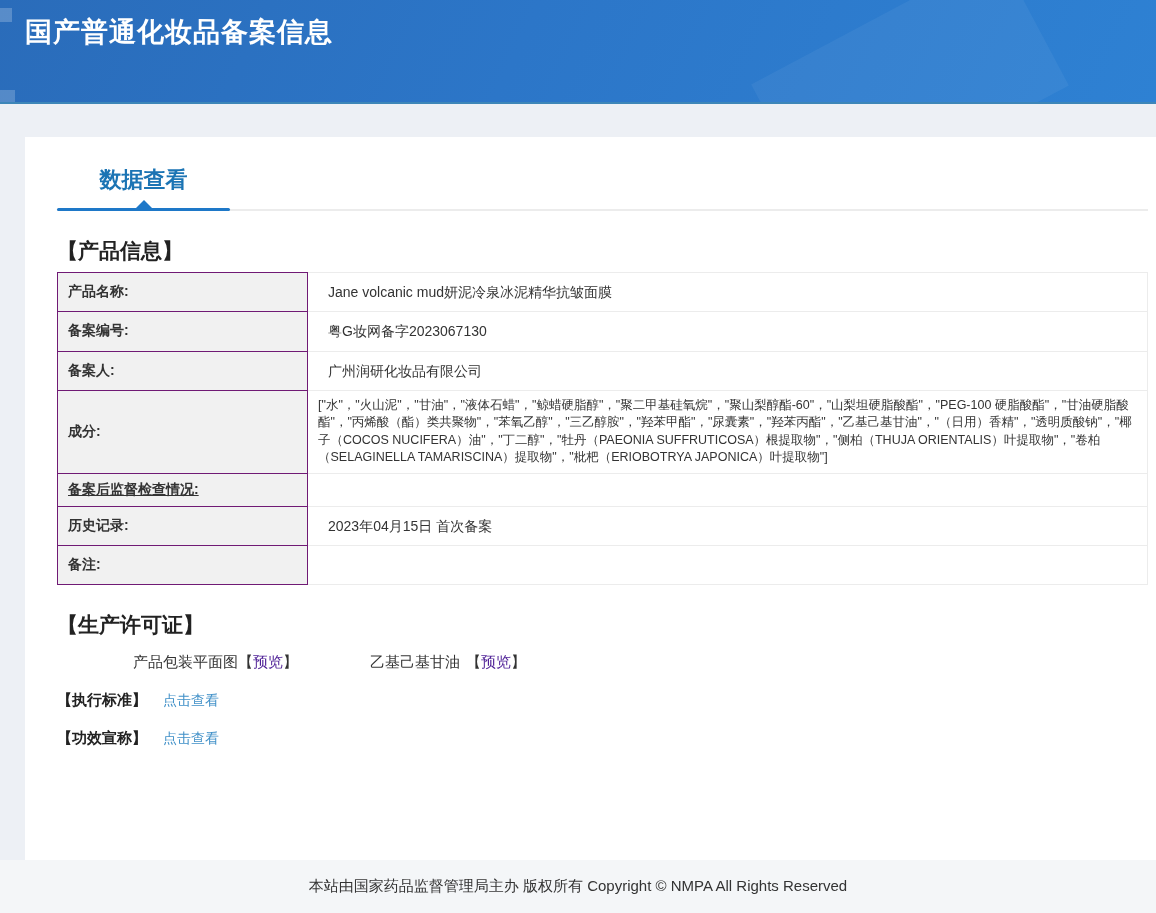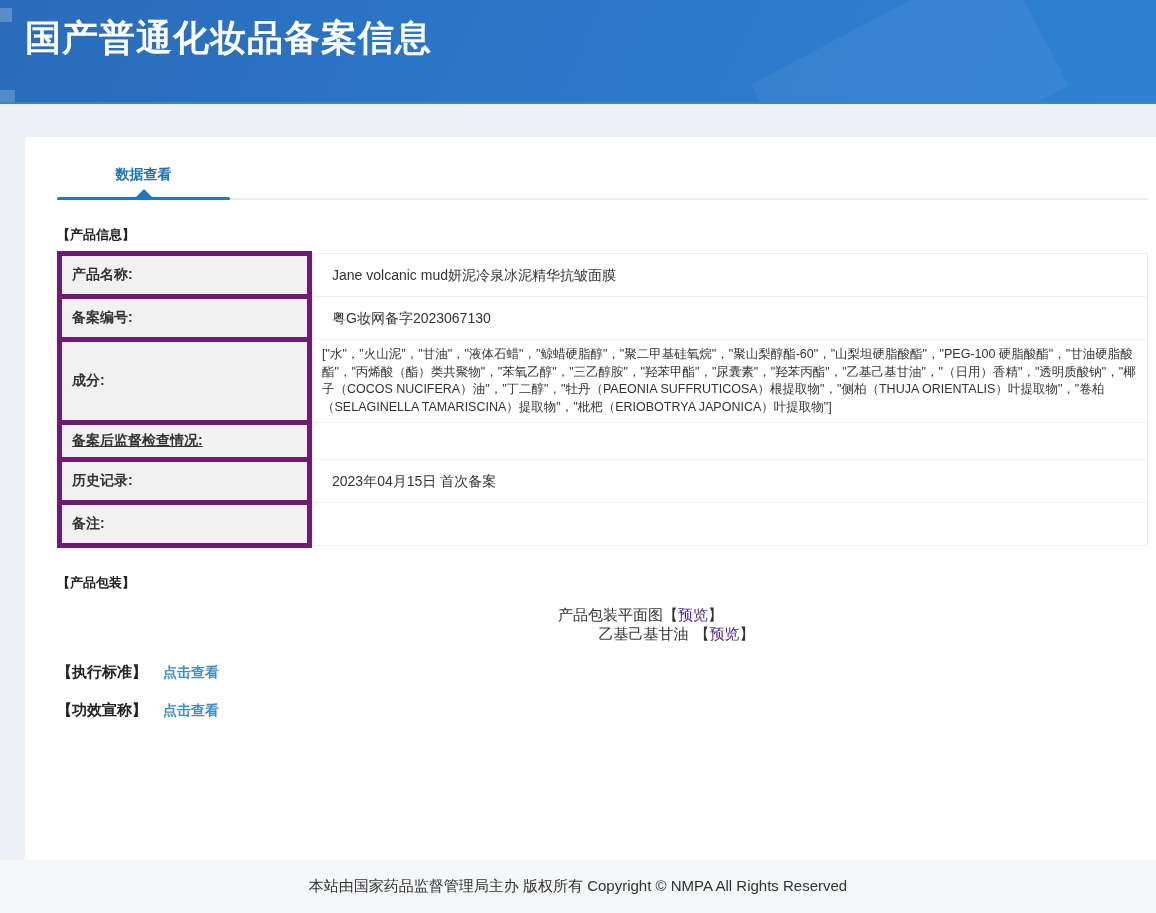--- a/index.html
+++ b/index.html
@@ -14,21 +14,21 @@
   .page-header {
     position: relative;
     height: 104px;
     background: linear-gradient(115deg, #2a6cba 0%, #2c76c8 45%, #2e81d3 100%);
     border-bottom: 2px solid #3d86b8;
     overflow: hidden;
   }
   .page-header h1 {
     position: absolute;
     left: 25px; top: 14px;
-    font-size: 36px;
+    font-size: 27px;
     font-weight: bold;
     color: #ffffff;
     letter-spacing: 1px;
   }
   .hdr-sq1 { position: absolute; left: 0; top: 8px;  width: 12px; height: 14px; background: rgba(255,255,255,0.22); }
   .hdr-sq2 { position: absolute; left: 0; top: 90px; width: 15px; height: 14px; background: rgba(255,255,255,0.20); }
   .hdr-streak {
     position: absolute; left: 770px; top: 10px;
     width: 280px; height: 150px;
     background: rgba(255,255,255,0.05);
@@ -46,21 +46,21 @@
   
   .tabbar {
     border-bottom: 2px solid #ececec;
     padding-top: 8px;
   }
   .tab {
     display: inline-block;
     position: relative;
     width: 173px;
     text-align: center;
-    font-size: 14px;
+    font-size: 22px;
     font-weight: bold;
     color: #1b74b4;
     padding-bottom: 16px;
     margin-bottom: -2px;
     cursor: pointer;
   }
   .tab .underline {
     position: absolute;
     left: 0; right: 0; bottom: 0;
     height: 3px;
@@ -72,21 +72,21 @@
     left: 50%; bottom: 3px;
     transform: translateX(-50%);
     width: 0; height: 0;
     border-left: 8px solid transparent;
     border-right: 8px solid transparent;
     border-bottom: 8px solid #1e78c8;
   }
 
   
   .section-title {
-    font-size: 13px;
+    font-size: 21px;
     font-weight: bold;
     color: #222;
     margin-top: 26px;
     margin-bottom: 7px;
   }
 
   
   table.info {
     width: 100%;
     border-collapse: collapse;
@@ -94,21 +94,21 @@
   }
   table.info th {
     width: 250px;
     background: #f1f1f1;
     text-align: left;
     vertical-align: middle;
     font-size: 14px;
     font-weight: bold;
     color: #333;
     padding: 10px 10px;
-    border: 5px solid #701a75;
+    border: 1px solid #701a75;
   }
   table.info td {
     background: #ffffff;
     font-size: 14px;
     color: #333;
     padding: 9px 20px;
     border: 1px solid #ececec;
     line-height: 1.45;
     vertical-align: middle;
   }
@@ -119,21 +119,20 @@
   }
   table.info tr.compact th, table.info tr.compact td { padding-top: 7px; padding-bottom: 7px; text-decoration: underline; }
 
   
   .package-line {
     margin-top: 14px;
     padding-left: 76px;
     font-size: 15px;
     display: flex;
     align-items: center;
-    flex-direction: column;
   }
   .package-item { display: flex; align-items: center; }
   .package-item + .package-item { margin-left: 72px; }
   .package-item .gap { width: 6px; display: inline-block; }
   a.preview-link {
     color: #4c1d95;
     text-decoration: none;
     cursor: pointer;
   }
   .inline-row {
@@ -142,21 +141,20 @@
     margin-top: 19px;
     font-size: 15px;
   }
   .inline-row .row-title { font-weight: bold; color: #222; text-align: center; }
   a.click-link {
     margin-left: 16px;
     color: #4090c8;
     font-size: 14px;
     text-decoration: none;
     cursor: pointer;
-    font-weight: bold;
   }
 
   
   .page-footer {
     height: 53px;
     background: #f4f6f8;
     display: flex;
     align-items: center;
     justify-content: center;
     font-size: 15px;
@@ -188,40 +186,44 @@
   <table class="info">
     <tbody>
       <tr>
         <th>产品名称:</th>
         <td>Jane volcanic mud妍泥冷泉冰泥精华抗皱面膜</td>
       </tr>
       <tr>
         <th>备案编号:</th>
         <td>粤G妆网备字2023067130</td>
       </tr>
+      <tr>
+        <th>备案人:</th>
+        <td>广州润研化妆品有限公司</td>
+      </tr>
       <tr class="ingredients">
         <th>成分:</th>
         <td>["水"，"火山泥"，"甘油"，"液体石蜡"，"鲸蜡硬脂醇"，"聚二甲基硅氧烷"，"聚山梨醇酯-60"，"山梨坦硬脂酸酯"，"PEG-100 硬脂酸酯"，"甘油硬脂酸酯"，"丙烯酸（酯）类共聚物"，"苯氧乙醇"，"三乙醇胺"，"羟苯甲酯"，"尿囊素"，"羟苯丙酯"，"乙基己基甘油"，"（日用）香精"，"透明质酸钠"，"椰子（COCOS NUCIFERA）油"，"丁二醇"，"牡丹（PAEONIA SUFFRUTICOSA）根提取物"，"侧柏（THUJA ORIENTALIS）叶提取物"，"卷柏（SELAGINELLA TAMARISCINA）提取物"，"枇杷（ERIOBOTRYA JAPONICA）叶提取物"]</td>
       </tr>
       <tr class="compact">
         <th>备案后监督检查情况:</th>
         <td></td>
       </tr>
       <tr>
         <th>历史记录:</th>
         <td>2023年04月15日 首次备案</td>
       </tr>
       <tr>
         <th>备注:</th>
         <td></td>
       </tr>
     </tbody>
   </table>
 
-  <div class="section-title">【产品包装】</div>
+  <div class="section-title">【生产许可证】</div>
 
   <div class="package-line">
     <div class="package-item">
       <span>产品包装平面图</span>
       <span>【</span>
         <a class="preview-link">预览</a>
         <span>】</span>
     </div>
     <div class="package-item">
       <span>乙基己基甘油</span>

